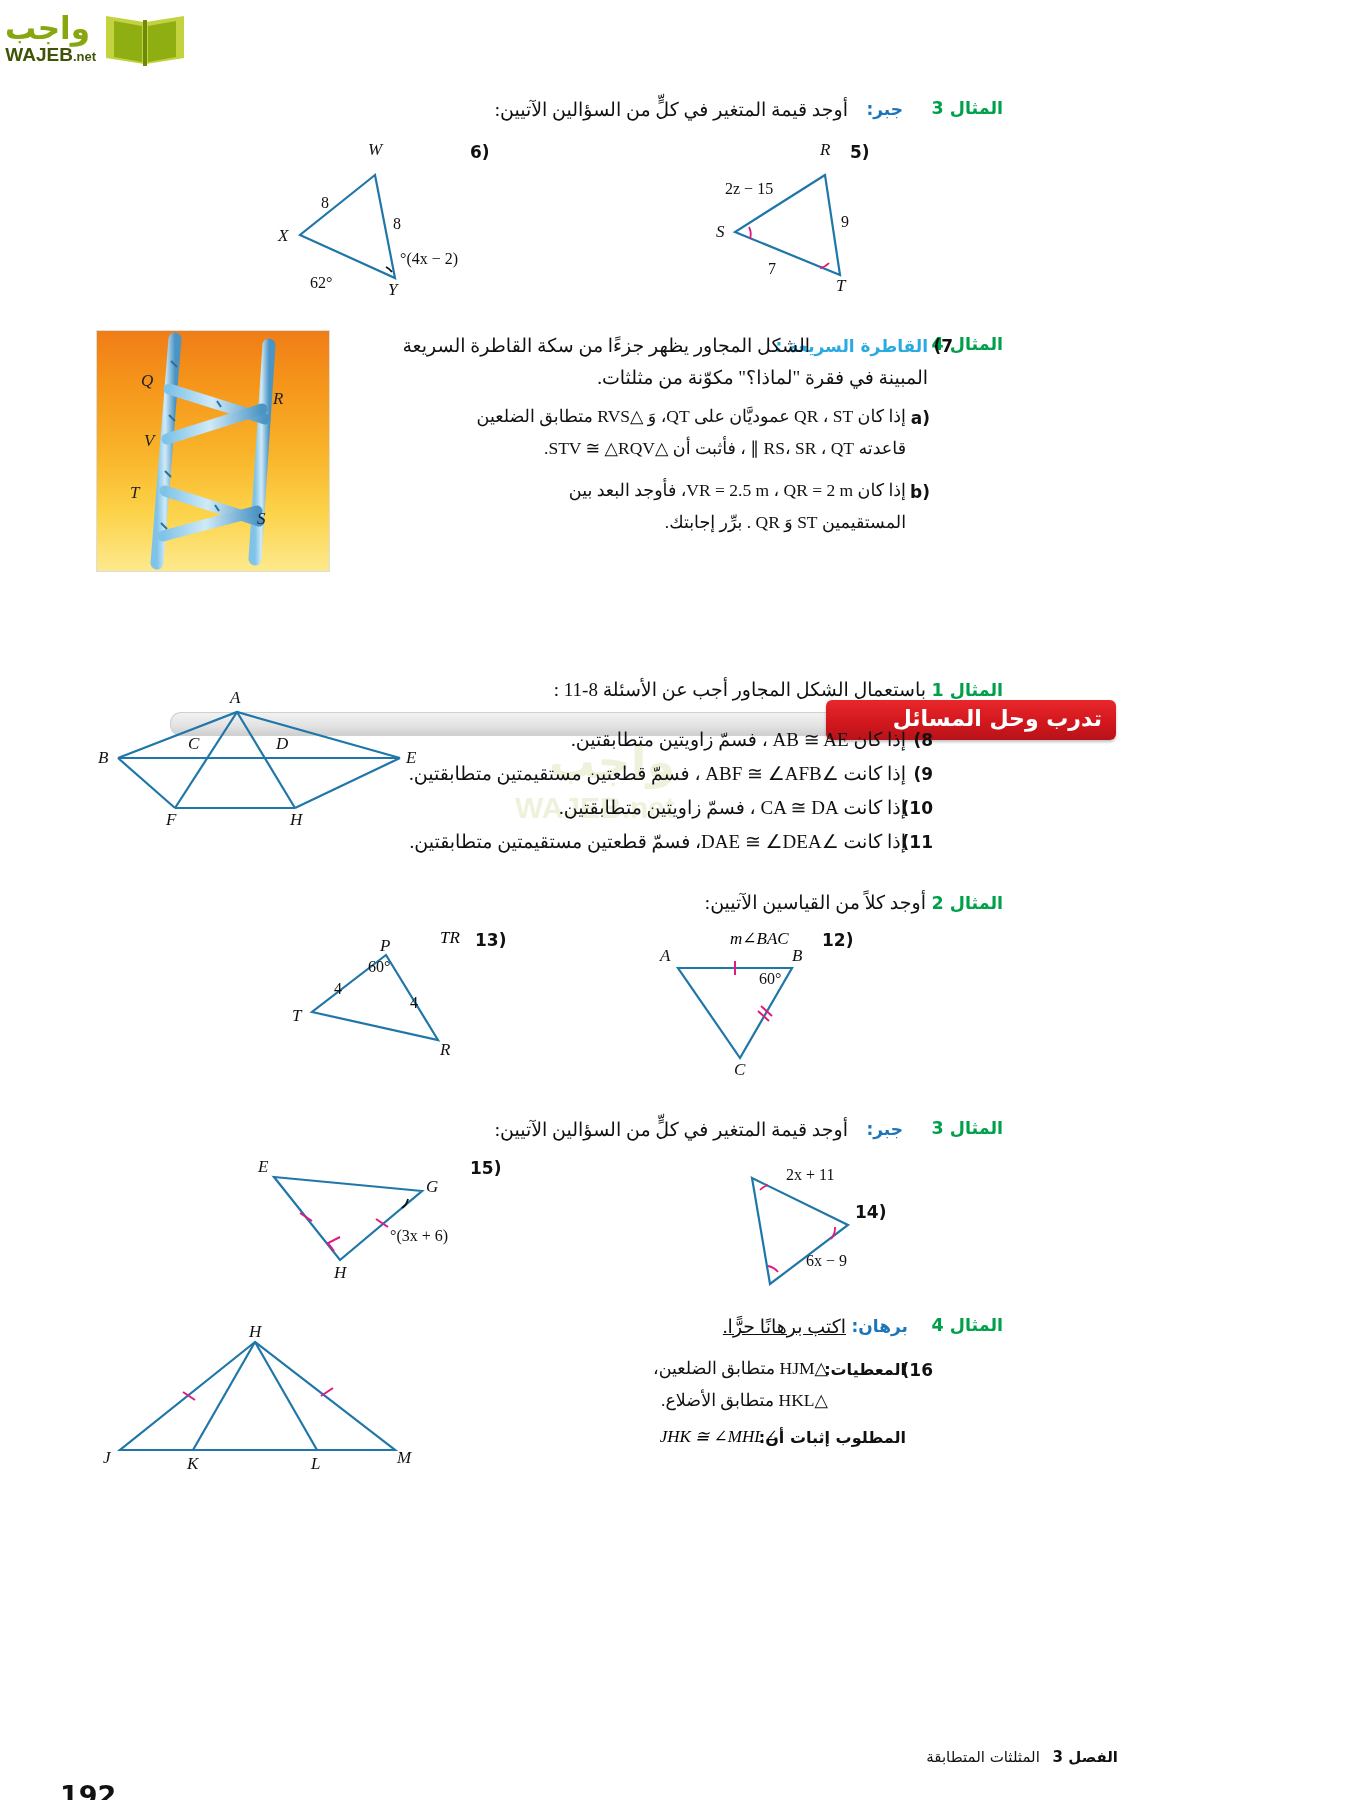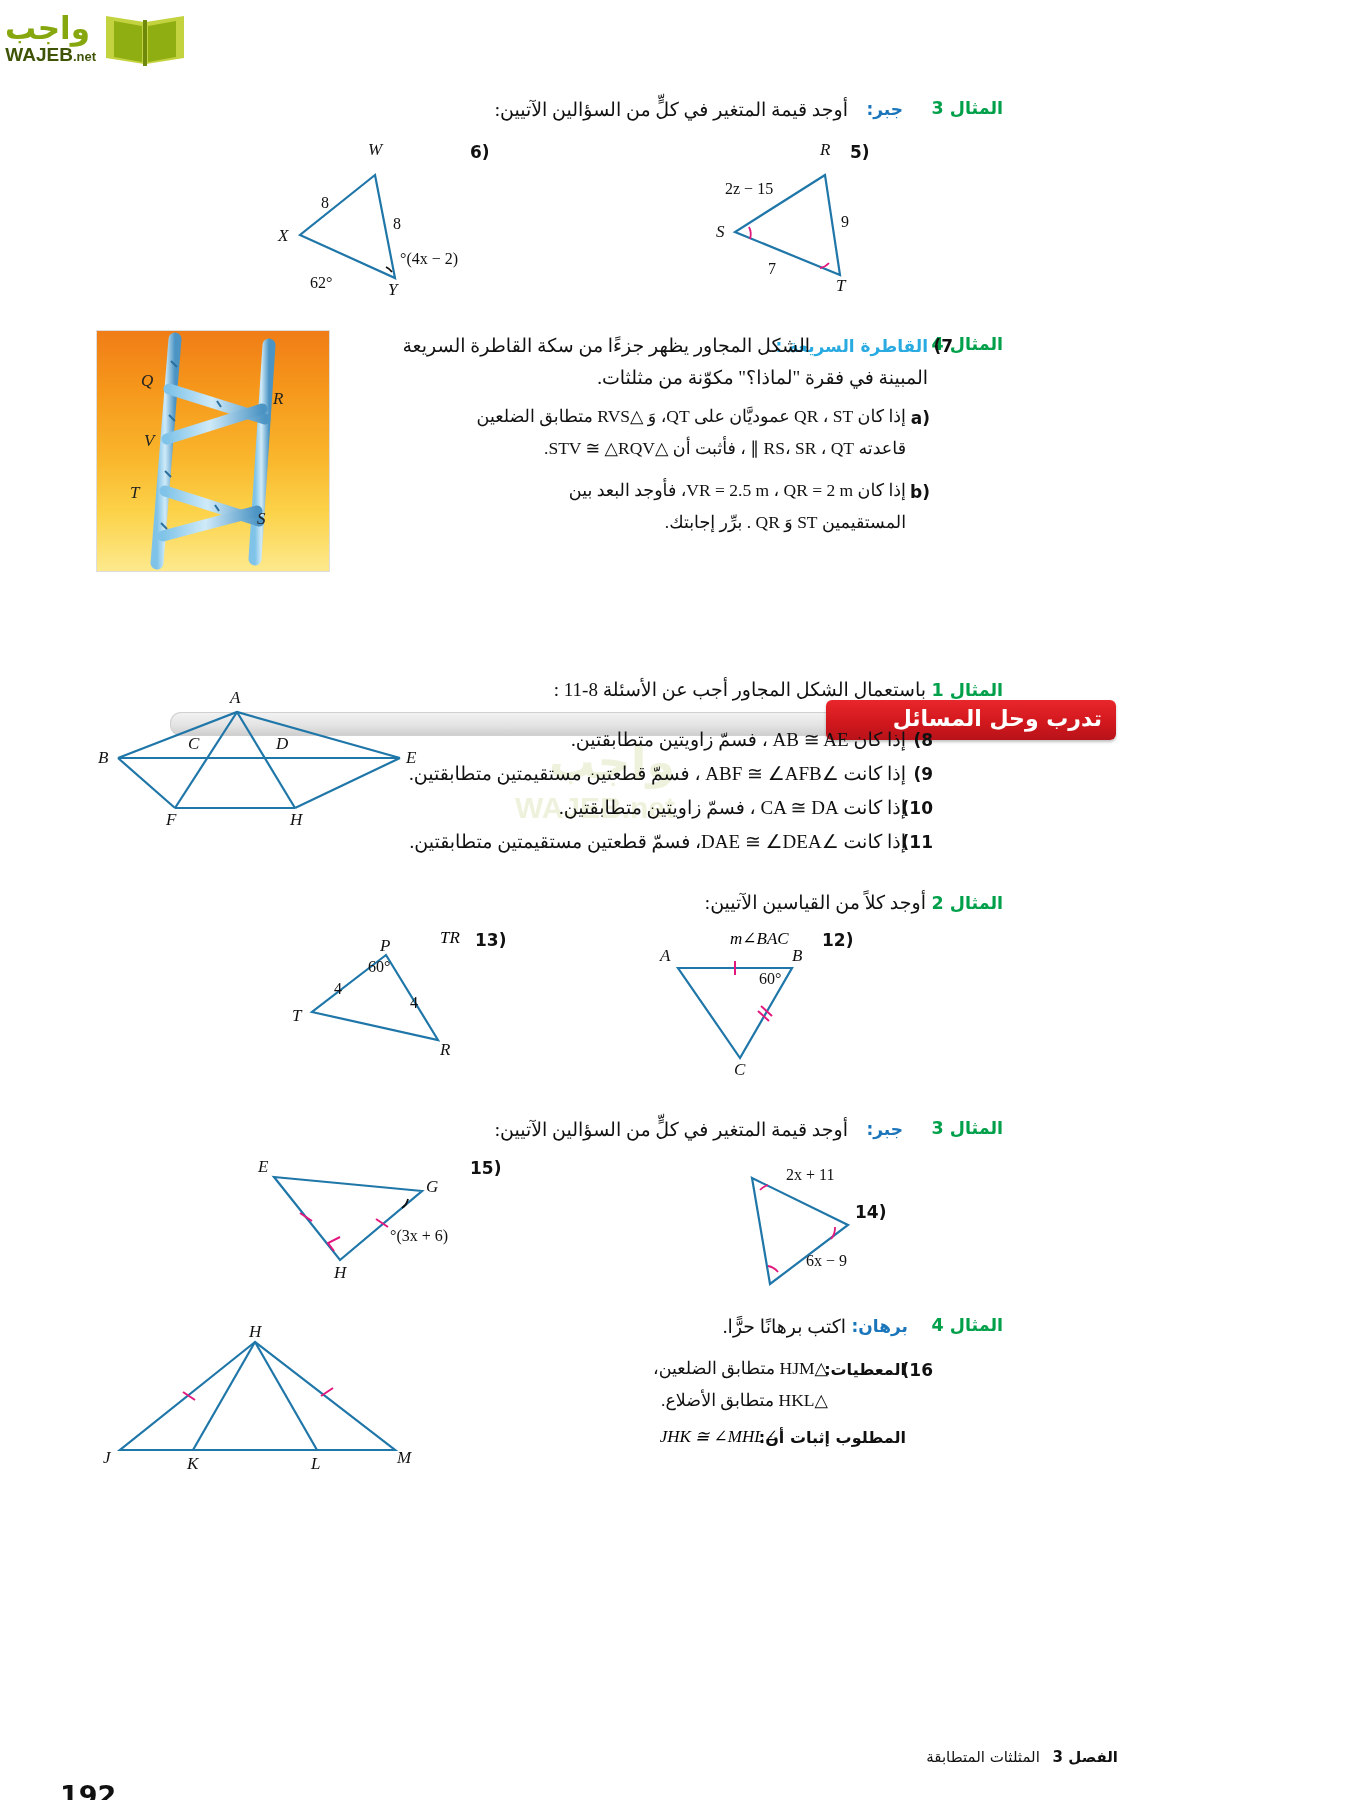--- a/index.html
+++ b/index.html
@@ -267,21 +267,21 @@
     <path class="arc-pink" d="M158,34 A14,14 0 0 1 152,43" style="stroke:#111"></path>
   </svg>
   <div class="abs figlabel" style="left:8px;top:-8px;">E</div>
   <div class="abs figlabel" style="left:176px;top:12px;">G</div>
   <div class="abs figlabel" style="left:84px;top:98px;">H</div>
   <div class="abs figval" style="left:140px;top:62px;">(3x + 6)°</div>
 </div>
 
 <div class="abs exlabel" style="right:355px;top:1315px;">المثال 4</div>
 <div class="abs bluelabel" style="right:450px;top:1316px;">برهان:</div>
-<div class="abs body-ar" style="right:512px;top:1315px;">اكتب برهانًا حرًّا.</div>
+<div class="abs body-ar" style="right:512px;top:1315px;text-decoration:underline;">اكتب برهانًا حرًّا.</div>
 
 <div class="abs qnum" style="right:425px;top:1360px;padding-left:20px;">16)</div>
 <div class="abs qnum" style="right:452px;top:1360px;font-size:16px;">المعطيات:</div>
 <div class="abs body-ar" style="right:530px;top:1358px;font-size:17.5px;">△HJM متطابق الضلعين،</div>
 <div class="abs body-ar" style="right:530px;top:1390px;font-size:17.5px;">△HKL متطابق الأضلاع.</div>
 <div class="abs qnum" style="right:452px;top:1428px;font-size:16px;">المطلوب إثبات أن:</div>
 <div class="abs mathit" style="right:580px;top:1426px;font-size:17px;">∠JHK ≅ ∠MHL</div>
 
 <div class="abs" style="left:105px;top:1330px;">
   <svg width="320" height="140" viewBox="0 0 320 140">

